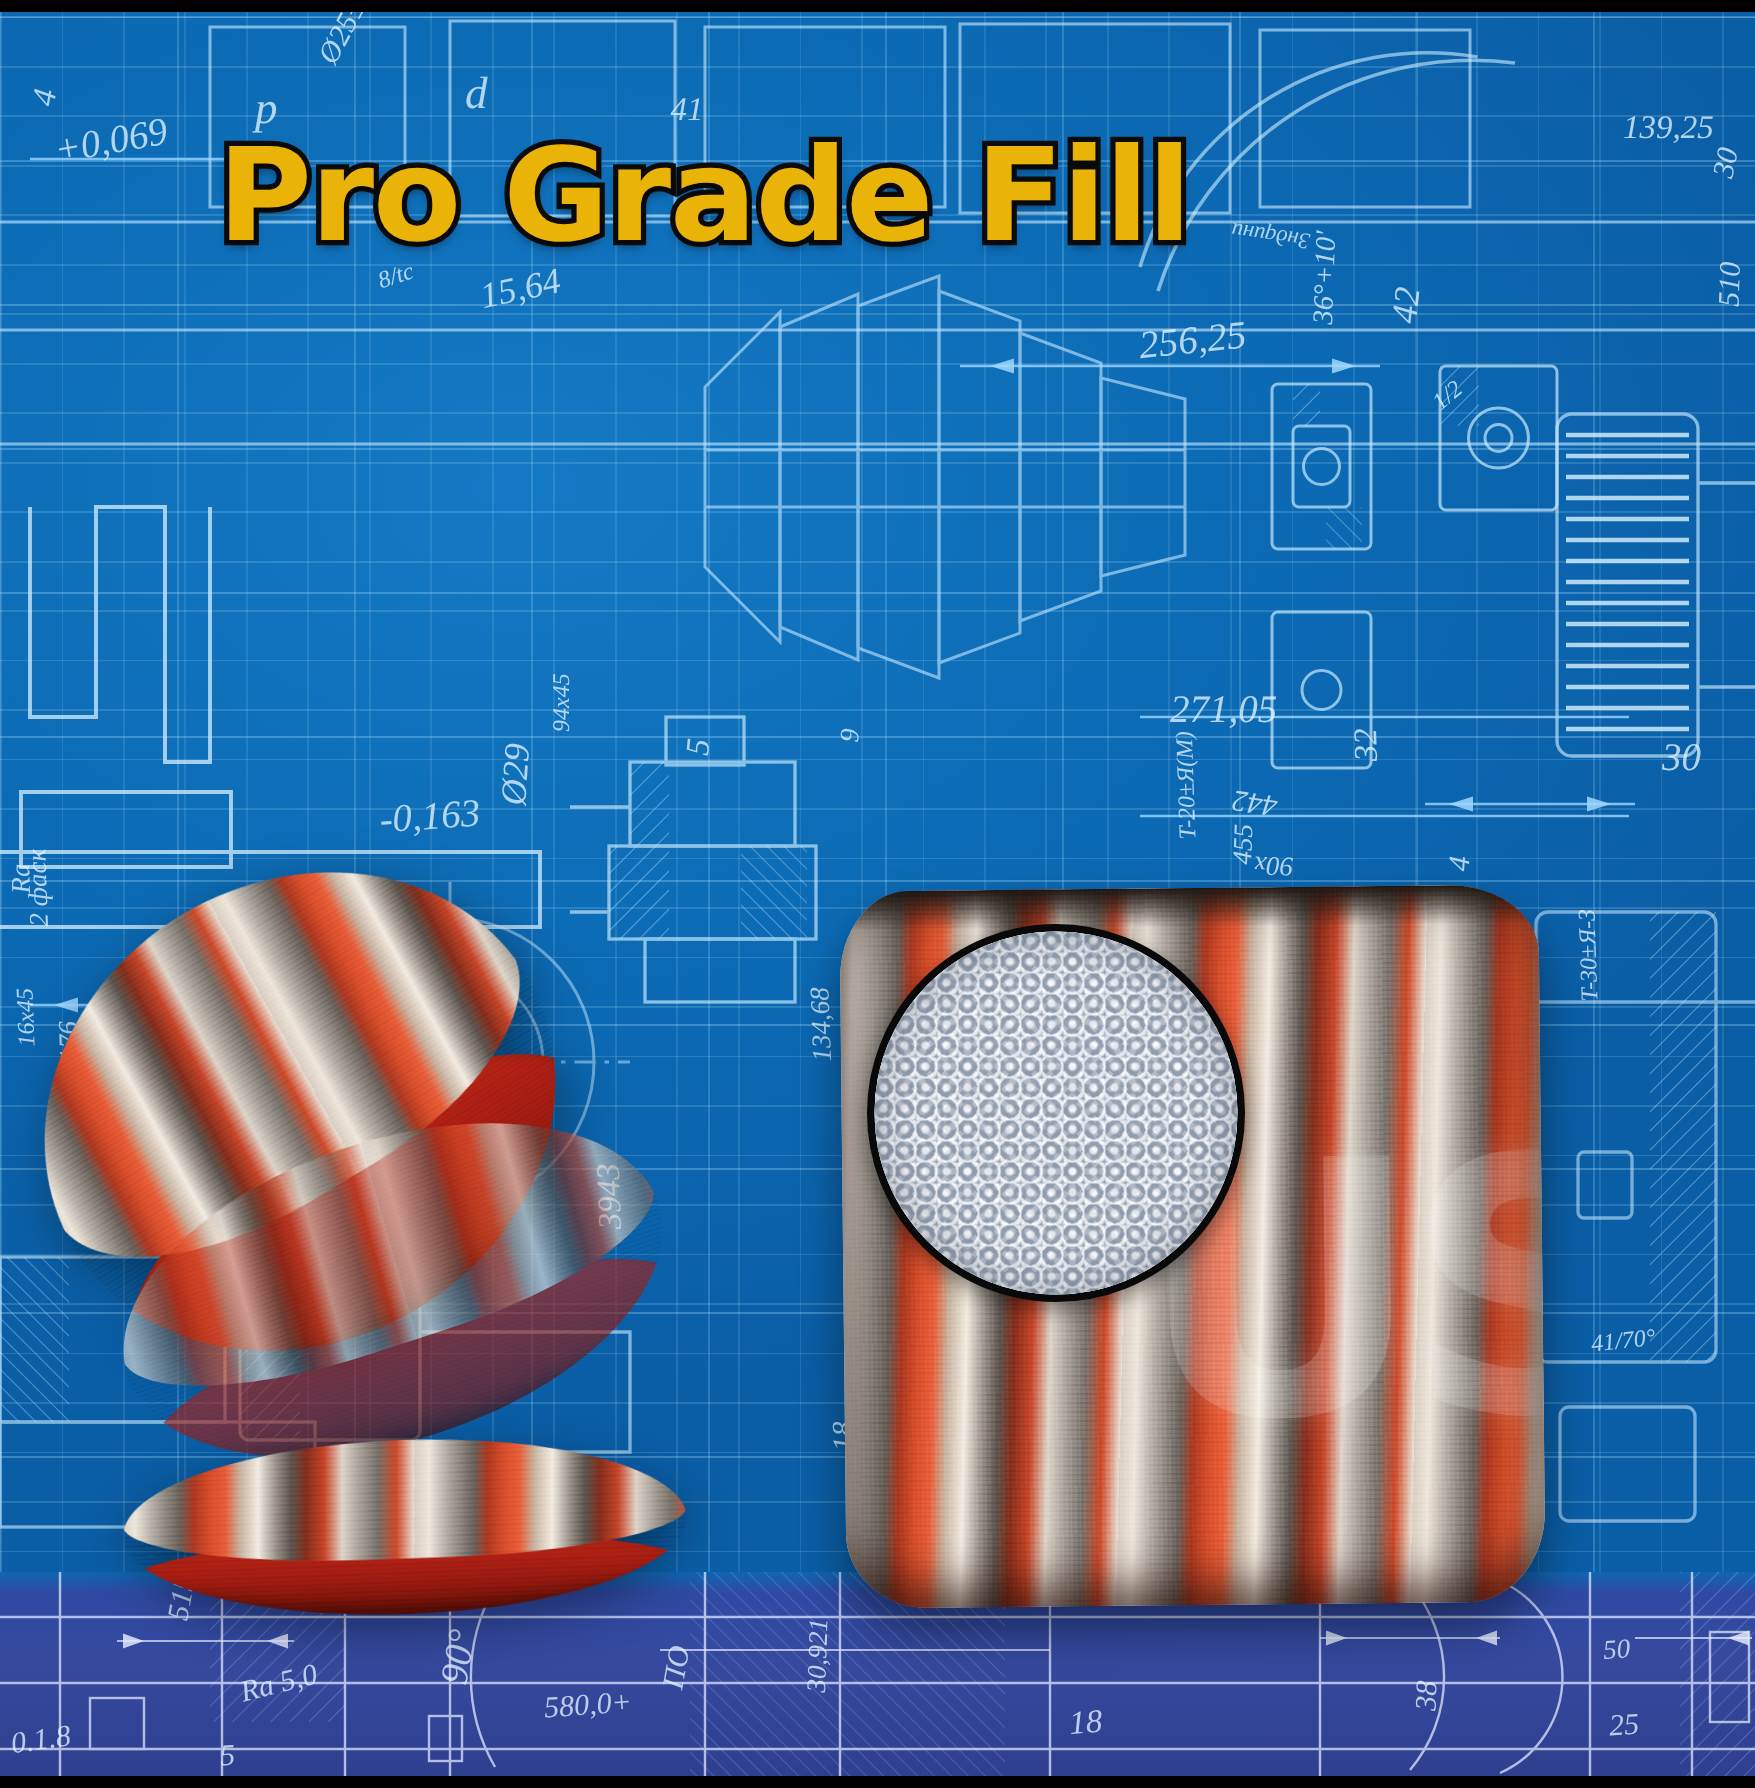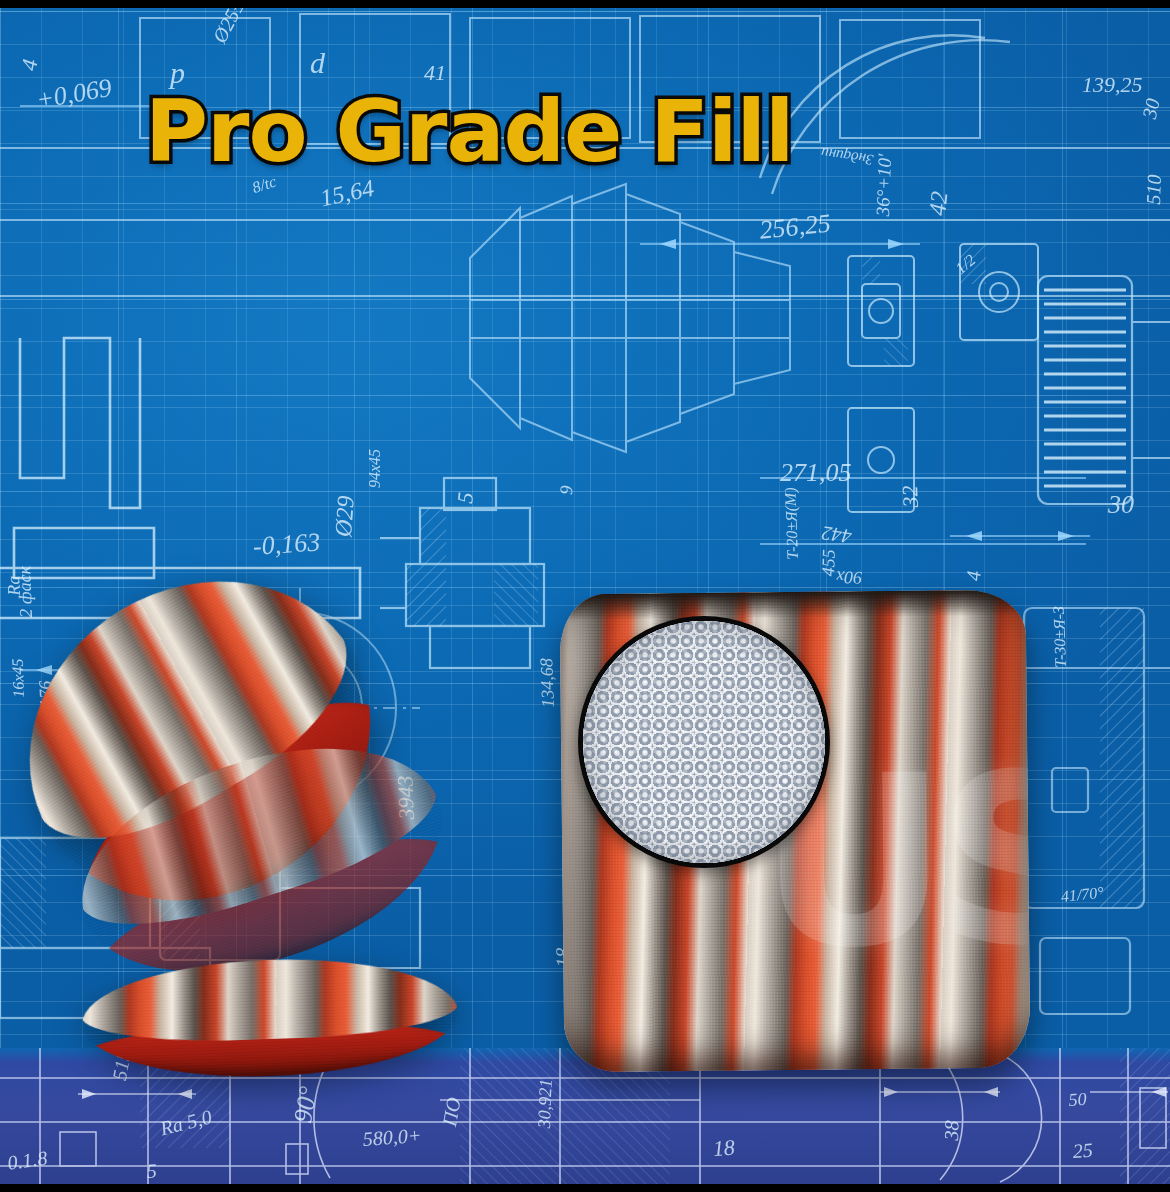--- a/index.html
+++ b/index.html
@@ -374,21 +374,21 @@
         </g>
         <rect x="1100" y="600" width="44" height="300" fill="url(#hatch45)"></rect>
       </svg>
 
       <div id="bp-labels-top">
           <div class="bp-num" style="left: 34px; top: 78px; font-size: 26px; transform: rotate(-10deg); transform-origin: left top;">+0,069</div>
           <div class="bp-num" style="left: 16px; top: 60px; font-size: 22px; transform: rotate(-80deg); transform-origin: left top;">4</div>
           <div class="bp-num" style="left: 170px; top: 48px; font-size: 30px; transform: rotate(0deg); transform-origin: left top;">p</div>
           <div class="bp-num" style="left: 208px; top: 28px; font-size: 20px; transform: rotate(-62deg); transform-origin: left top;">Ø25±6</div>
           <div class="bp-num" style="left: 310px; top: 38px; font-size: 30px; transform: rotate(0deg); transform-origin: left top;">d</div>
-          <div class="bp-num" style="left: 424px; top: 52px; font-size: 22px; transform: rotate(0deg); transform-origin: left top;">41</div>
+          <div class="bp-num" style="left: 447px; top: 52px; font-size: 22px; transform: rotate(0deg); transform-origin: left top;">41</div>
           <div class="bp-num" style="left: 1082px; top: 64px; font-size: 22px; transform: rotate(0deg); transform-origin: left top;">139,25</div>
           <div class="bp-num" style="left: 1138px; top: 108px; font-size: 20px; transform: rotate(-78deg); transform-origin: left top;">30</div>
           <div class="bp-num" style="left: 318px; top: 178px; font-size: 24px; transform: rotate(-12deg); transform-origin: left top;">15,64</div>
           <div class="bp-num" style="left: 250px; top: 172px; font-size: 16px; transform: rotate(-18deg); transform-origin: left top;">8/tc</div>
           <div class="bp-num" style="left: 758px; top: 208px; font-size: 26px; transform: rotate(-6deg); transform-origin: left top;">256,25</div>
           <div class="bp-num" style="left: 872px; top: 208px; font-size: 19px; transform: rotate(-88deg); transform-origin: left top;">36°+10'</div>
           <div class="bp-num" style="left: 872px; top: 160px; font-size: 15px; transform: rotate(-172deg); transform-origin: left top;">3ндquни</div>
           <div class="bp-num" style="left: 924px; top: 206px; font-size: 24px; transform: rotate(-84deg); transform-origin: left top;">42</div>
           <div class="bp-num" style="left: 952px; top: 256px; font-size: 16px; transform: rotate(-40deg); transform-origin: left top;">1/2</div>
           <div class="bp-num" style="left: 1142px; top: 196px; font-size: 20px; transform: rotate(-88deg); transform-origin: left top;">510</div>

